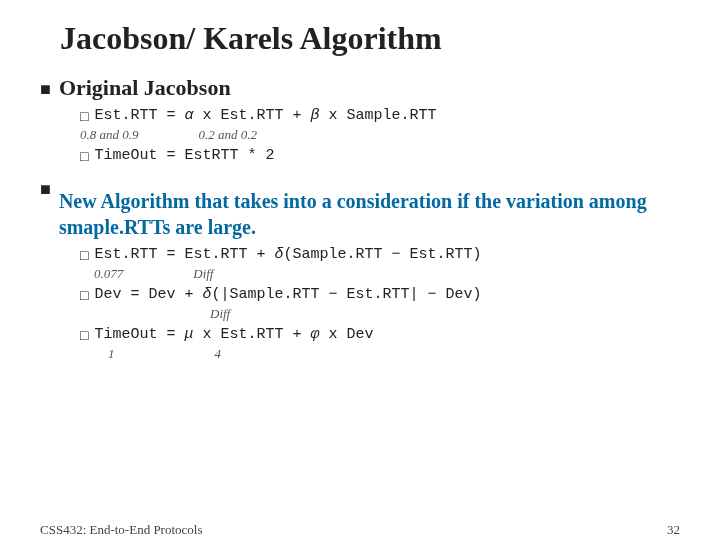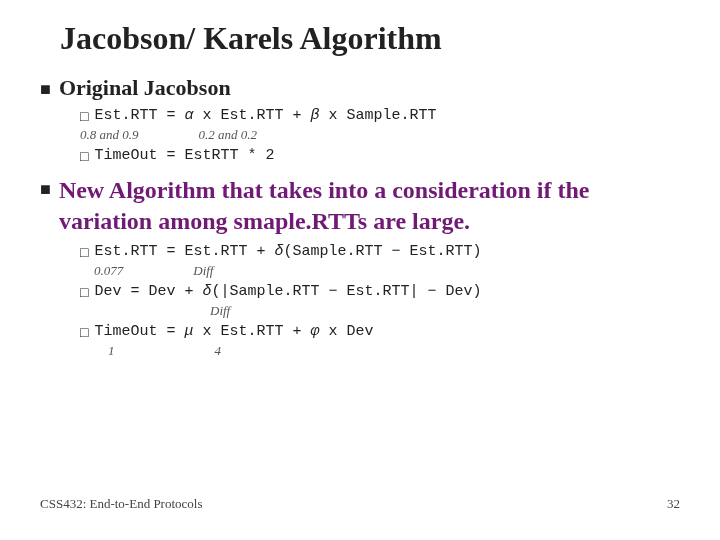--- a/index.html
+++ b/index.html
@@ -65,32 +65,33 @@
       font-size: 13px;
       color: #555;
       font-family: 'Times New Roman', Times, serif;
       margin-bottom: 4px;
       position: relative;
     }
     .annotation-row span {
       font-style: italic;
     }
     .new-algo-text {
-      font-size: 24px;
+      font-size: 20px;
       font-weight: bold;
-      color: #701a75;
+      color: #0369a1;
       line-height: 1.3;
       font-family: 'Times New Roman', Times, serif;
+      margin-top: 13px;
     }
     .greek {
       font-style: italic;
     }
     .footer {
       position: absolute;
-      bottom: 28px;
+      bottom: 2px;
       left: 0;
       right: 0;
       display: flex;
       justify-content: space-between;
       align-items: center;
       padding: 0 40px;
       font-size: 13px;
       color: #444;
       font-family: 'Times New Roman', Times, serif;
     }

